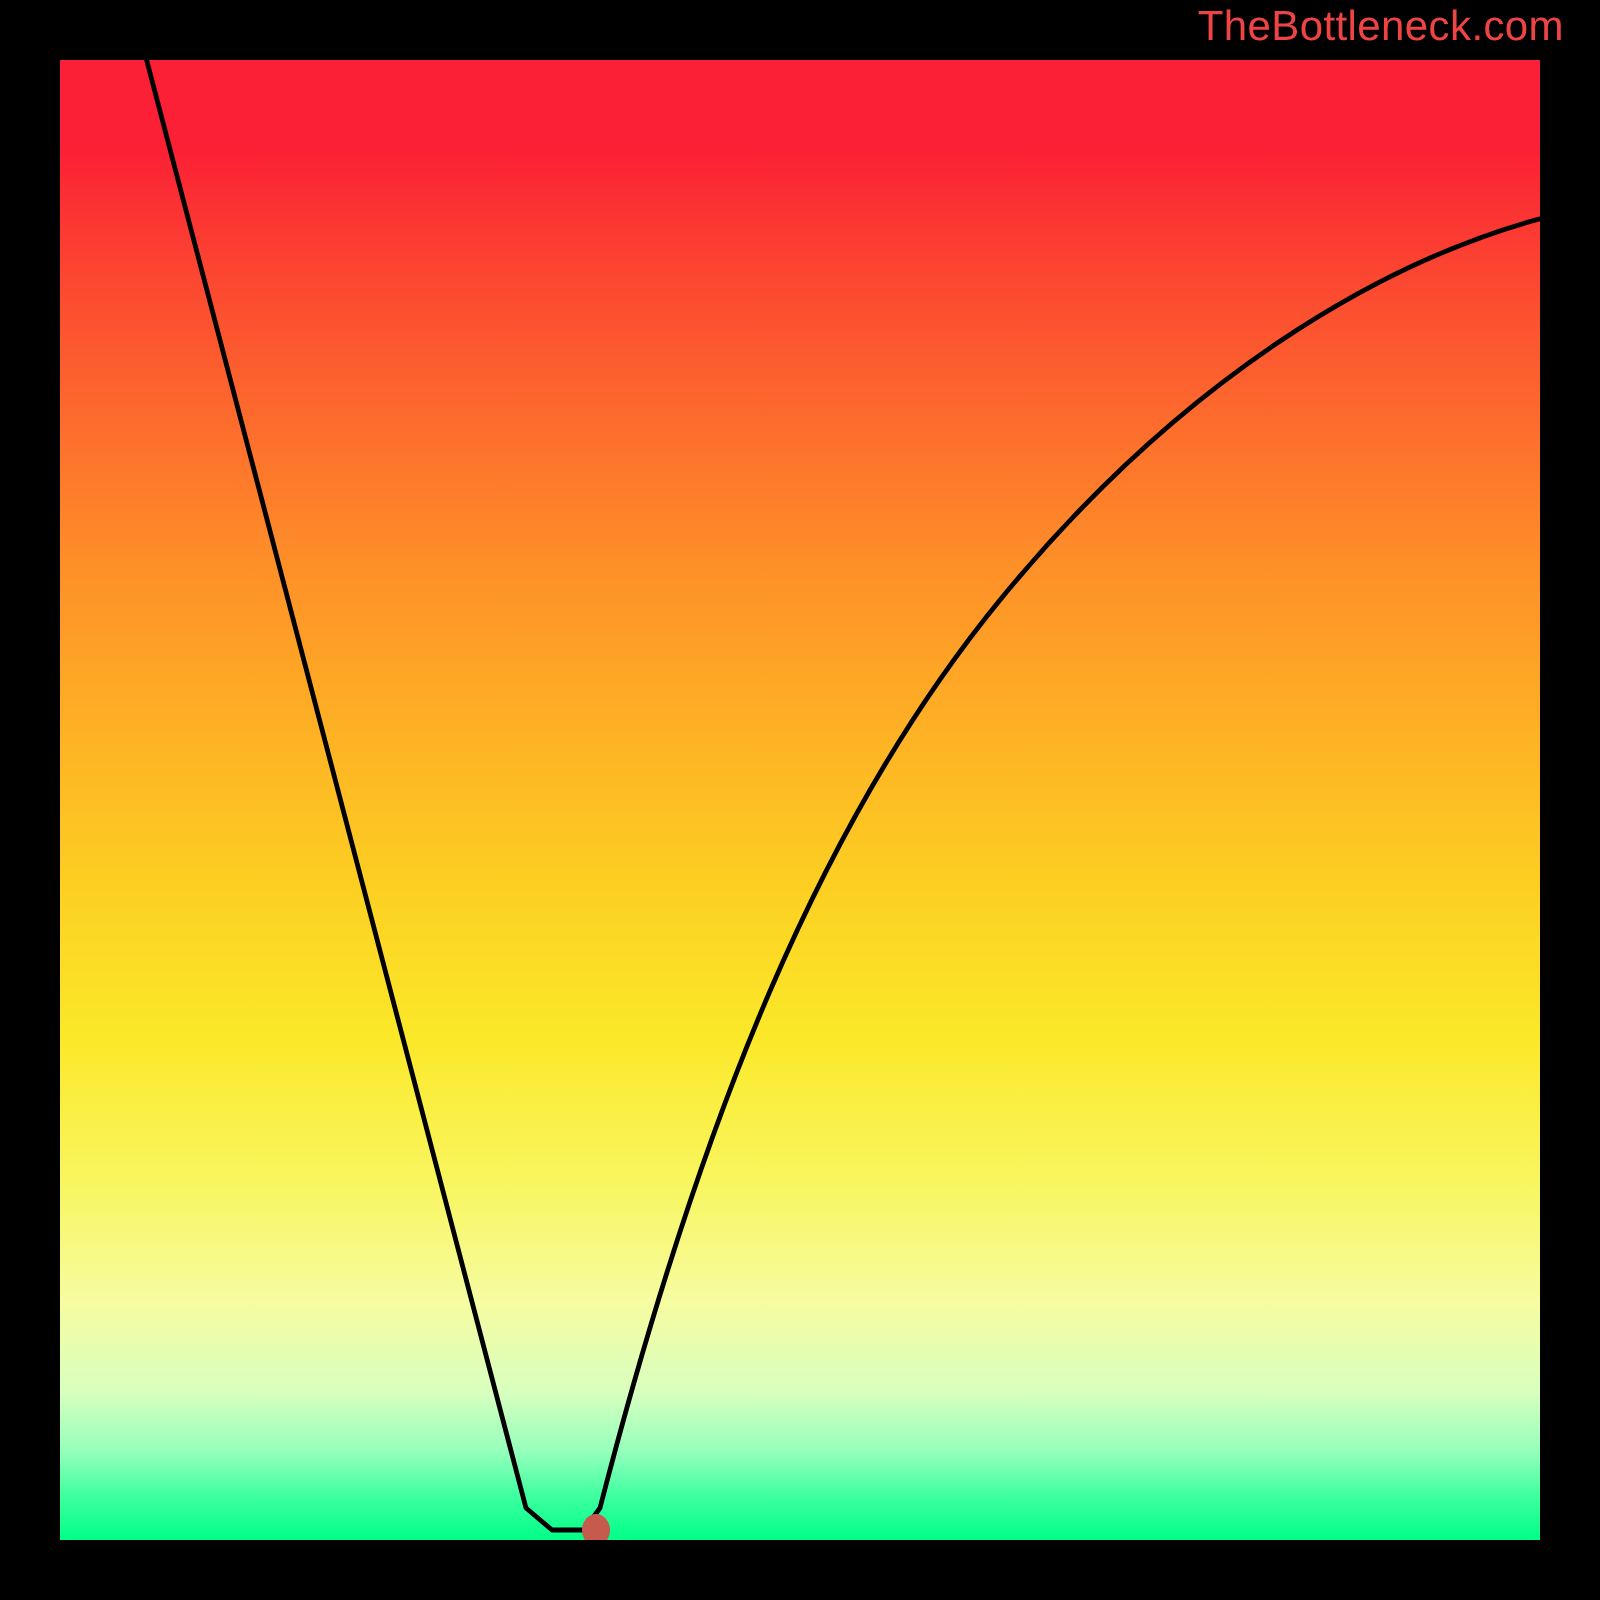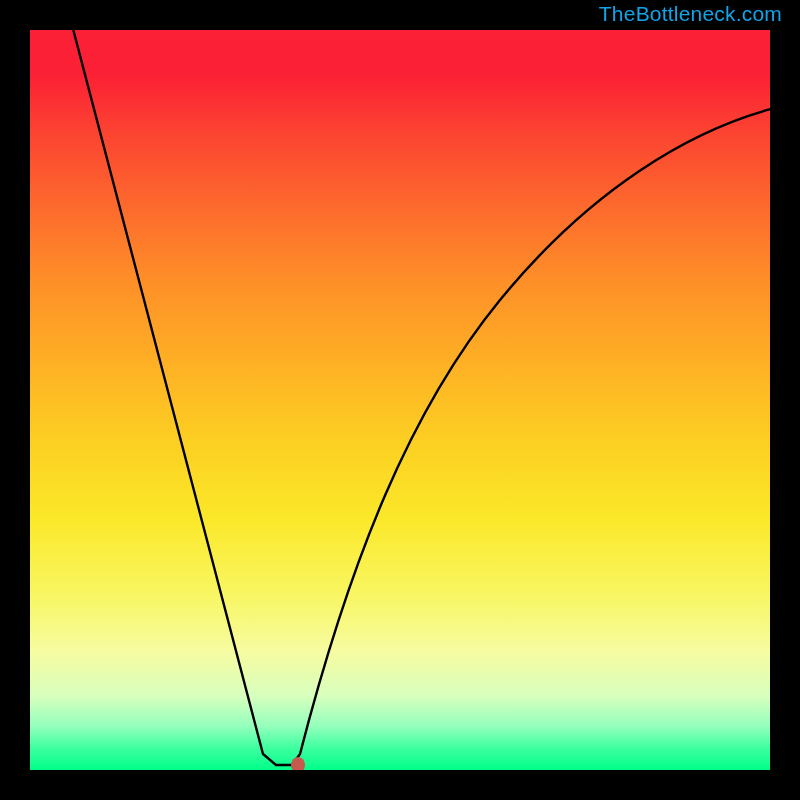--- a/index.html
+++ b/index.html
@@ -14,21 +14,21 @@
   .frame {
     position: relative;
     width: 800px;
     height: 800px;
     background: #000;
   }
   .watermark {
     position: absolute;
     top: 2px;
     right: 18px;
-    color: #0ea5e9;
+    color: #ef4444;
     font-size: 21px;
     font-weight: 400;
     letter-spacing: 0.2px;
     user-select: none;
   }
   .plot-area {
     position: absolute;
     left: 30px;
     top: 30px;
     width: 740px;

